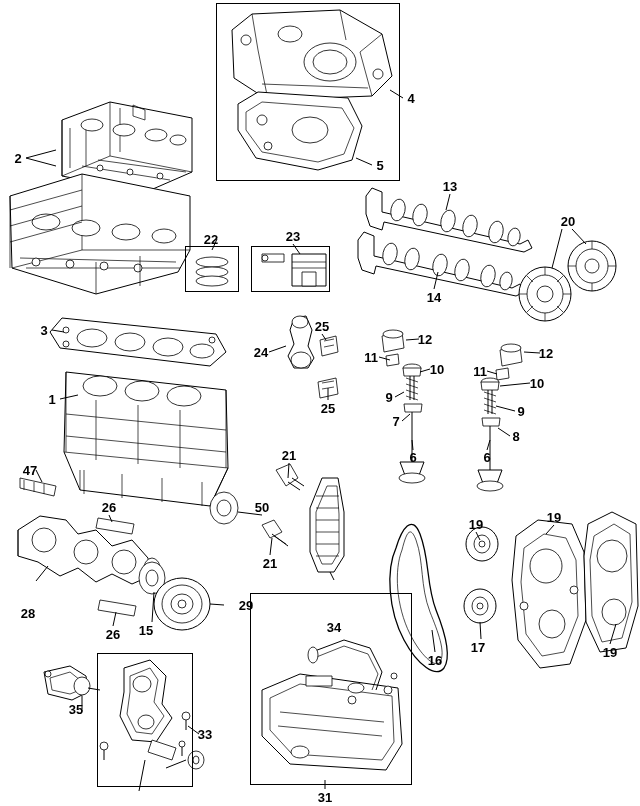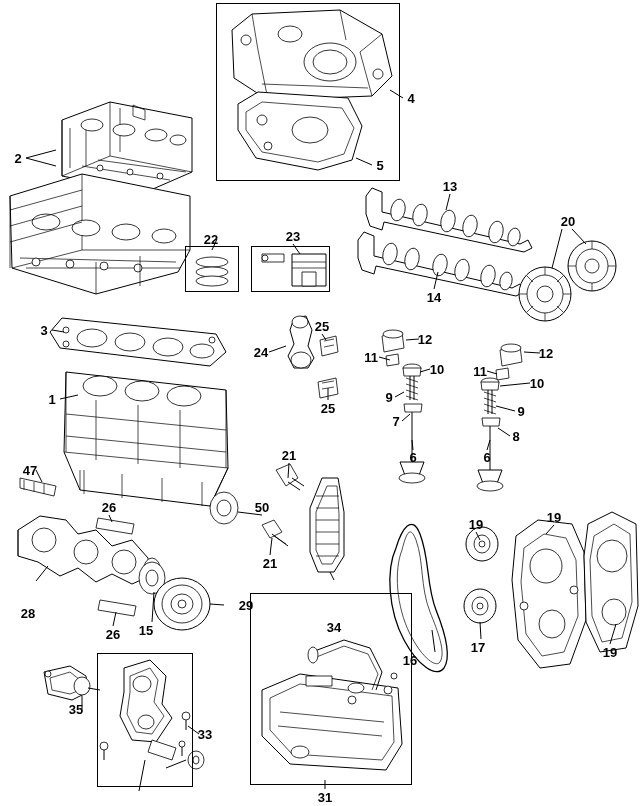--- a/index.html
+++ b/index.html
@@ -399,21 +399,21 @@
   <div class="callout" style="left:521px;top:411px;">9</div>
   <div class="callout" style="left:437px;top:369px;">10</div>
   <div class="callout" style="left:537px;top:383px;">10</div>
   <div class="callout" style="left:371px;top:357px;">11</div>
   <div class="callout" style="left:480px;top:371px;">11</div>
   <div class="callout" style="left:425px;top:339px;">12</div>
   <div class="callout" style="left:546px;top:353px;">12</div>
   <div class="callout" style="left:450px;top:186px;">13</div>
   <div class="callout" style="left:434px;top:297px;">14</div>
   <div class="callout" style="left:146px;top:630px;">15</div>
-  <div class="callout" style="left:410px;top:660px;">16</div>
+  <div class="callout" style="left:435px;top:660px;">16</div>
   <div class="callout" style="left:478px;top:647px;">17</div>
   <div class="callout" style="left:476px;top:524px;">19</div>
   <div class="callout" style="left:554px;top:517px;">19</div>
   <div class="callout" style="left:610px;top:652px;">19</div>
   <div class="callout" style="left:568px;top:221px;">20</div>
   <div class="callout" style="left:289px;top:455px;">21</div>
   <div class="callout" style="left:270px;top:563px;">21</div>
   <div class="callout" style="left:211px;top:239px;">22</div>
   <div class="callout" style="left:293px;top:236px;">23</div>
   <div class="callout" style="left:261px;top:352px;">24</div>

